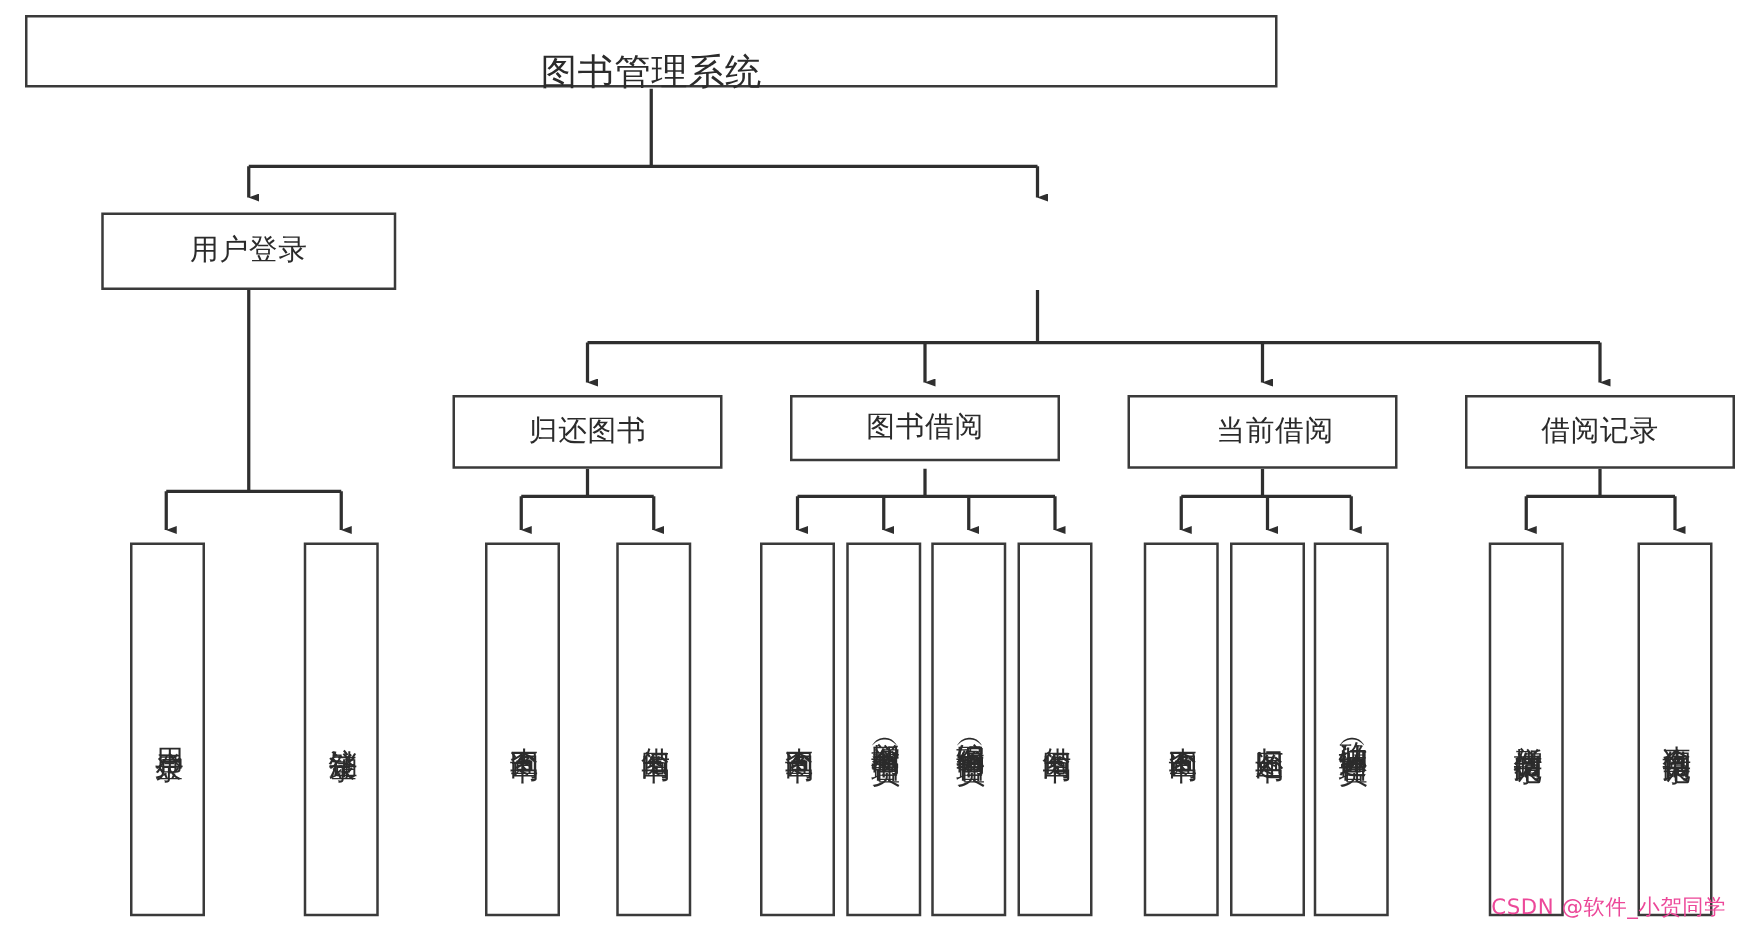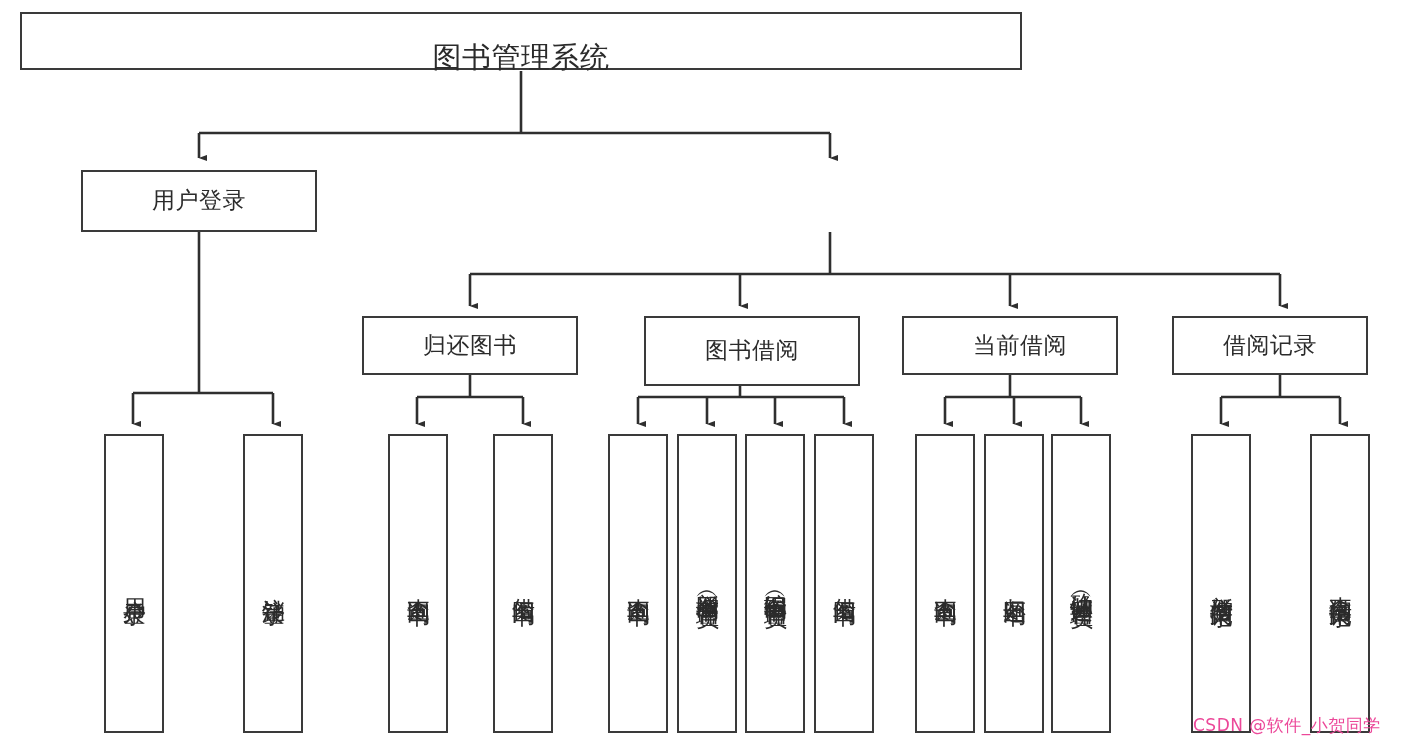--- a/index.html
+++ b/index.html
@@ -136,29 +136,29 @@
 
   <div class="node horiz" style="left:81px; top:170px; width:236px; height:62px;">
     <span class="node-label">用户登录</span>
   </div>
 
 
   <div class="node horiz" style="left:362px; top:316px; width:216px; height:59px;">
     <span class="node-label">归还图书</span>
   </div>
 
-  <div class="node horiz" style="left:632px; top:316px; width:216px; height:70px;margin-left:12px;">
+  <div class="node horiz" style="left:632px; top:316px; width:216px; height:53px;">
     <span class="node-label">图书借阅</span>
   </div>
 
   <div class="node horiz" style="left:902px; top:316px; width:216px; height:59px;padding-left:20px;">
     <span class="node-label">当前借阅</span>
   </div>
 
-  <div class="node horiz" style="left:1172px; top:316px; width:196px; height:59px;">
+  <div class="node horiz" style="left:1172px; top:316px; width:216px; height:59px;">
     <span class="node-label">借阅记录</span>
   </div>
 
   <div class="node vert" style="left:104px; top:434px; width:60px; height:299px;">
     <span class="node-label">用户登录</span>
   </div>
 
   <div class="node vert" style="left:243px; top:434px; width:60px; height:299px;">
     <span class="node-label">注销登录</span>
   </div>

